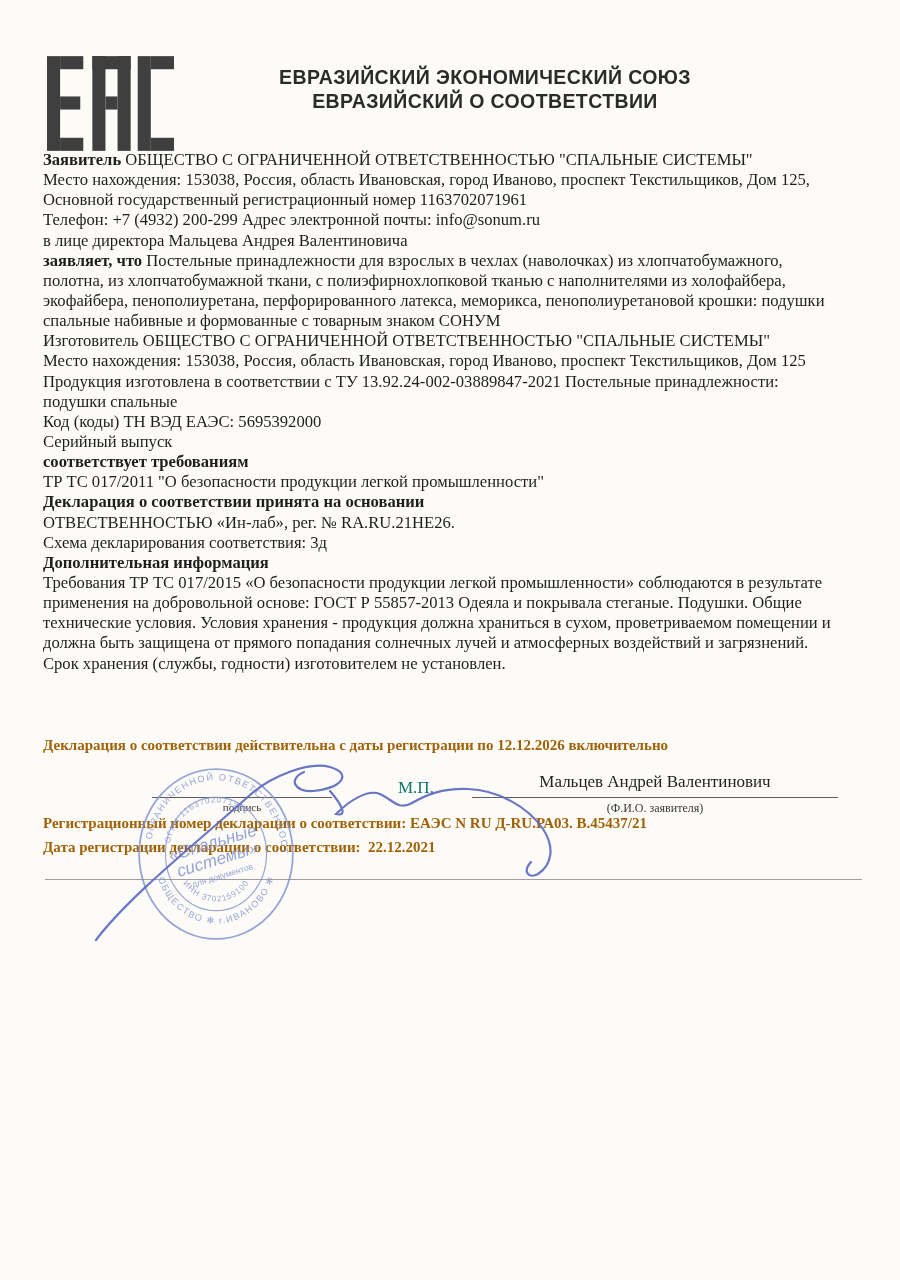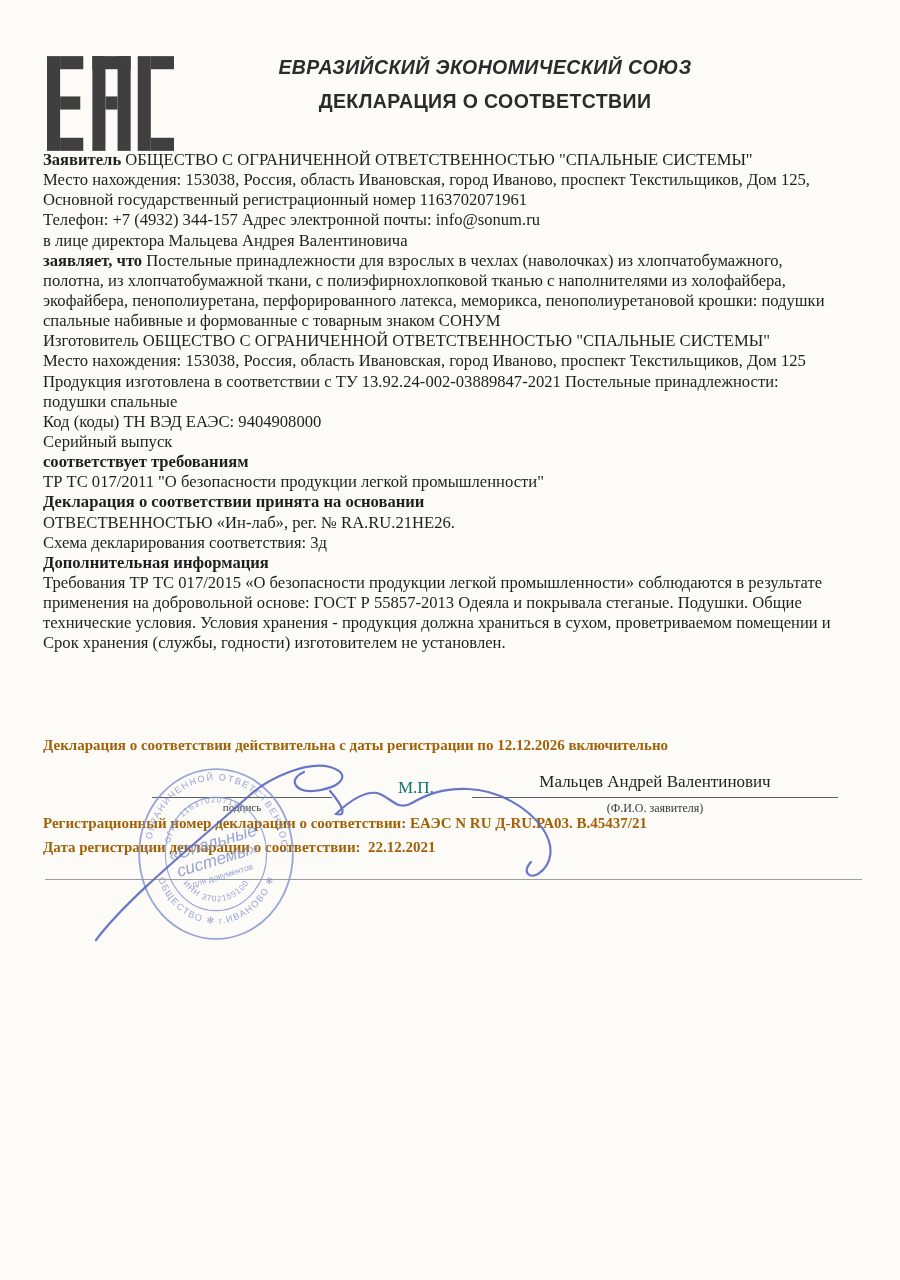--- a/index.html
+++ b/index.html
@@ -10,21 +10,21 @@
     color:#1e1e1e;
   }
   
   .eac-logo{position:absolute;left:47px;top:56px;width:127px;height:95px;}
   
   .title{
     position:absolute;left:160px;width:650px;text-align:center;
     font-family:"Liberation Sans","DejaVu Sans",sans-serif;
     font-weight:bold;font-size:19.5px;letter-spacing:.4px;color:#2b2b2b;
   }
-  .title1{top:56px;font-style:italic;}
+  .title1{top:66px;}
   .title2{top:90px;}
   
   .body-text{position:absolute;left:43px;top:150px;width:830px;font-size:16.6px;}
   .bl{height:20.15px;line-height:20.15px;white-space:nowrap;}
   .bl b{font-weight:bold;}
   
   .bold-line{position:absolute;left:43px;font-size:15px;font-weight:bold;white-space:pre;color:#a16207;}
   .validity{top:737px;}
   .reg-number{top:815px;}
   .reg-date{top:839px;}
@@ -60,47 +60,48 @@
       <rect x="45" y="0" width="38" height="13"></rect>
       <rect x="58" y="40" width="12" height="13"></rect>
 
       <rect x="90" y="0" width="13" height="94"></rect>
       <rect x="103" y="0" width="23" height="13"></rect>
       <rect x="103" y="81" width="23" height="13"></rect>
     </g>
   </svg>
 
   <div class="title title1">ЕВРАЗИЙСКИЙ ЭКОНОМИЧЕСКИЙ СОЮЗ</div>
-  <div class="title title2">ДЕКЛАРАЦИЯ О СООТВЕТСТВИИ</div>
+  <div class="title title2">ЕВРАЗИЙСКИЙ О СООТВЕТСТВИИ</div>
 
   <div class="body-text">
     <div class="bl"><b>Заявитель</b><span> ОБЩЕСТВО С ОГРАНИЧЕННОЙ ОТВЕТСТВЕННОСТЬЮ "СПАЛЬНЫЕ СИСТЕМЫ"</span></div>
     <div class="bl"><b></b><span>Место нахождения: 153038, Россия, область Ивановская, город Иваново, проспект Текстильщиков, Дом 125,</span></div>
     <div class="bl"><b></b><span>Основной государственный регистрационный номер 1163702071961</span></div>
-    <div class="bl"><b></b><span>Телефон: +7 (4932) 344-157 Адрес электронной почты: info@sonum.ru</span></div>
+    <div class="bl"><b></b><span>Телефон: +7 (4932) 200-299 Адрес электронной почты: info@sonum.ru</span></div>
     <div class="bl"><b></b><span>в лице директора Мальцева Андрея Валентиновича</span></div>
     <div class="bl"><b>заявляет, что</b><span> Постельные принадлежности для взрослых в чехлах (наволочках) из хлопчатобумажного,</span></div>
     <div class="bl"><b></b><span>полотна, из хлопчатобумажной ткани, с полиэфирнохлопковой тканью с наполнителями из холофайбера,</span></div>
     <div class="bl"><b></b><span>экофайбера, пенополиуретана, перфорированного латекса, меморикса, пенополиуретановой крошки: подушки</span></div>
     <div class="bl"><b></b><span>спальные набивные и формованные с товарным знаком СОНУМ</span></div>
     <div class="bl"><b></b><span>Изготовитель ОБЩЕСТВО С ОГРАНИЧЕННОЙ ОТВЕТСТВЕННОСТЬЮ "СПАЛЬНЫЕ СИСТЕМЫ"</span></div>
     <div class="bl"><b></b><span>Место нахождения: 153038, Россия, область Ивановская, город Иваново, проспект Текстильщиков, Дом 125</span></div>
     <div class="bl"><b></b><span>Продукция изготовлена в соответствии с ТУ 13.92.24-002-03889847-2021 Постельные принадлежности:</span></div>
     <div class="bl"><b></b><span>подушки спальные</span></div>
-    <div class="bl"><b></b><span>Код (коды) ТН ВЭД ЕАЭС: 9404908000</span></div>
+    <div class="bl"><b></b><span>Код (коды) ТН ВЭД ЕАЭС: 5695392000</span></div>
     <div class="bl"><b></b><span>Серийный выпуск</span></div>
     <div class="bl"><b>соответствует требованиям</b><span></span></div>
     <div class="bl"><b></b><span>ТР ТС 017/2011 "О безопасности продукции легкой промышленности"</span></div>
     <div class="bl"><b>Декларация о соответствии принята на основании</b><span></span></div>
     <div class="bl"><b></b><span>ОТВЕСТВЕННОСТЬЮ «Ин-лаб», рег. № RA.RU.21НЕ26.</span></div>
     <div class="bl"><b></b><span>Схема декларирования соответствия: 3д</span></div>
     <div class="bl"><b>Дополнительная информация</b><span></span></div>
     <div class="bl"><b></b><span>Требования ТР ТС 017/2015 «О безопасности продукции легкой промышленности» соблюдаются в результате</span></div>
     <div class="bl"><b></b><span>применения на добровольной основе: ГОСТ Р 55857-2013 Одеяла и покрывала стеганые. Подушки. Общие</span></div>
     <div class="bl"><b></b><span>технические условия. Условия хранения - продукция должна храниться в сухом, проветриваемом помещении и</span></div>
+    <div class="bl"><b></b><span>должна быть защищена от прямого попадания солнечных лучей и атмосферных воздействий и загрязнений.</span></div>
     <div class="bl"><b></b><span>Срок хранения (службы, годности) изготовителем не установлен.</span></div>
   </div>
 
   <div class="bold-line validity">Декларация о соответствии действительна с даты регистрации по 12.12.2026 включительно</div>
 
   <div class="mp-label">М.П.</div>
   <div class="sig-line"></div>
   <div class="sig-caption">подпись</div>
   <div class="fio-text">Мальцев Андрей Валентинович</div>
   <div class="fio-line"></div>

